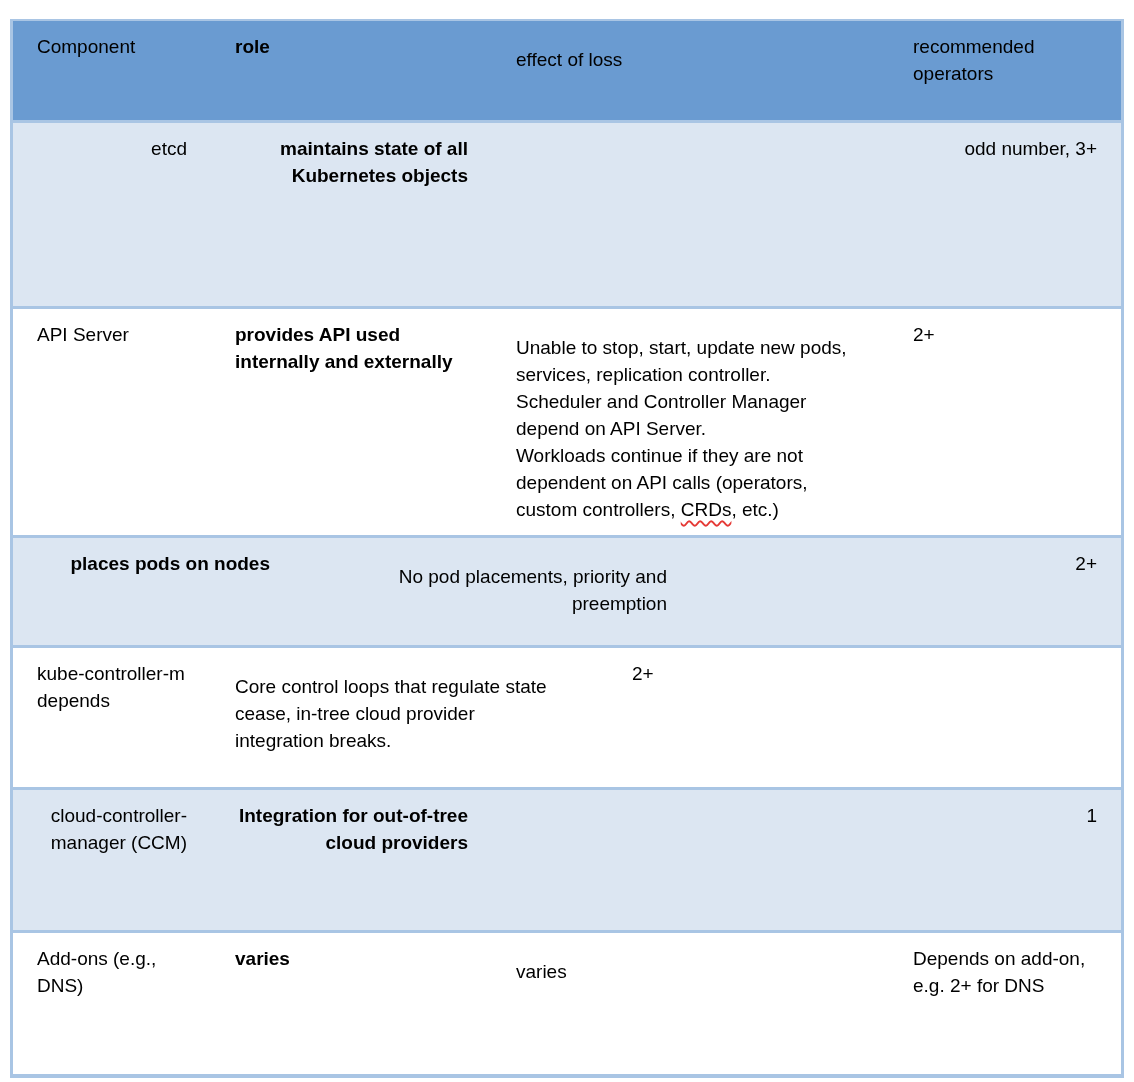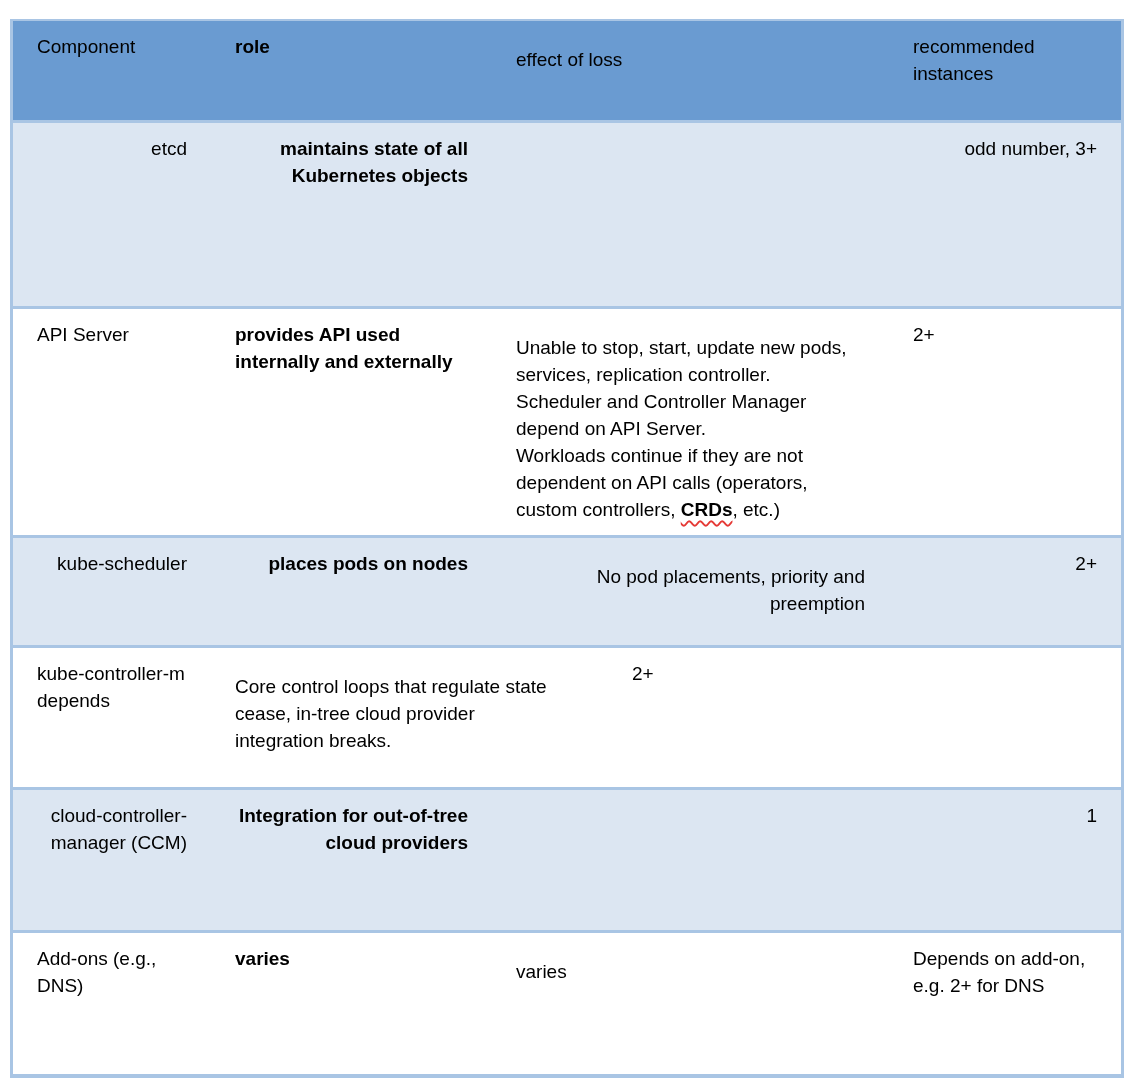--- a/index.html
+++ b/index.html
@@ -39,34 +39,33 @@
   .c3 { width: 397px; margin-top: 13px; }
   .c4 { flex: 1; }
 
   .misspelled {
     text-decoration-line: underline;
     text-decoration-style: wavy;
     text-decoration-color: var(--squiggle, #e53935);
     text-decoration-thickness: 2px;
     text-underline-offset: 4px;
     text-decoration-skip-ink: none;
-    font-weight: bold;
   }
 </style>
 </head>
 <body>
 
 <div class="k8s-table">
 
   <div class="row head" style="min-height:99px">
     <div class="cell c1">Component</div>
     <div class="cell c2">role</div>
     <div class="cell c3">effect of loss</div>
     <div class="cell c4">recommended
-instances</div>
+operators</div>
   </div>
 
   <div class="row alt" style="min-height:186px">
     <div class="cell c1">etcd</div>
     <div class="cell c2">maintains state of all
 Kubernetes objects</div>
     <div class="cell c4">odd number, 3+</div>
   </div>
 
   <div class="row plain" style="min-height:208px">
@@ -77,21 +76,20 @@
 services, replication controller.
 Scheduler and Controller Manager
 depend on API Server.
 Workloads continue if they are not
 dependent on API calls (operators,
 custom controllers, </span><span class="misspelled">CRDs</span><span>, etc.)</span></div>
     <div class="cell c4">2+</div>
   </div>
 
   <div class="row alt" style="min-height:110px">
-    <div class="cell c1">kube-scheduler</div>
     <div class="cell c2">places pods on nodes</div>
     <div class="cell c3">No pod placements, priority and
 preemption</div>
     <div class="cell c4">2+</div>
   </div>
 
   <div class="row plain" style="min-height:142px">
     <div class="cell c1">kube-controller-m
 depends</div>
     <div class="cell c3">Core control loops that regulate state

